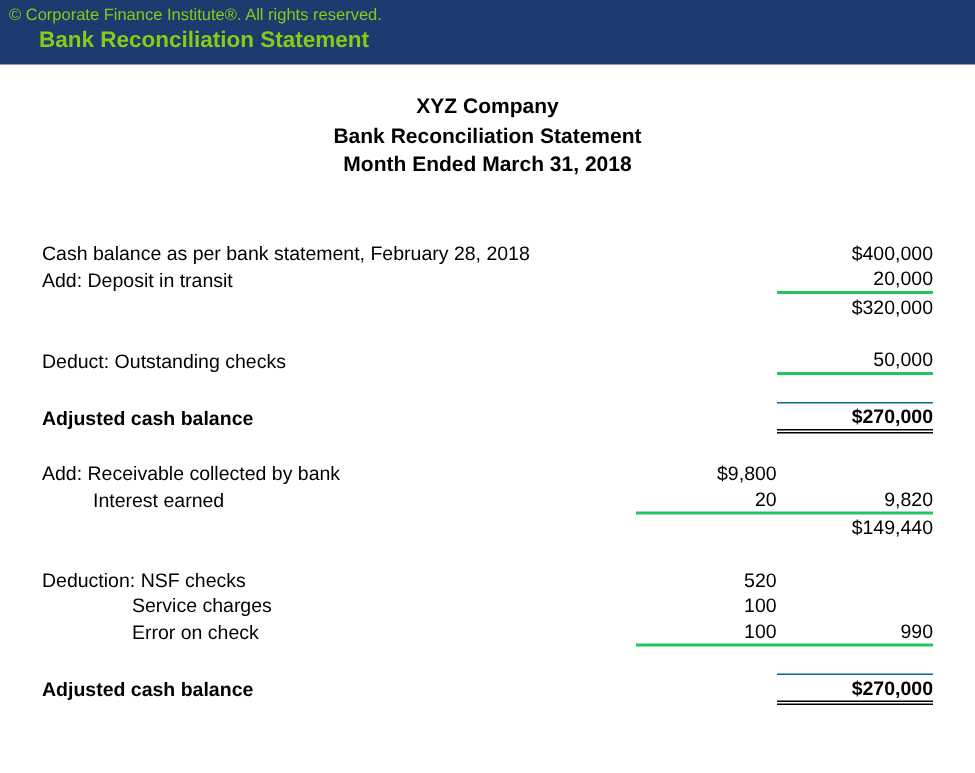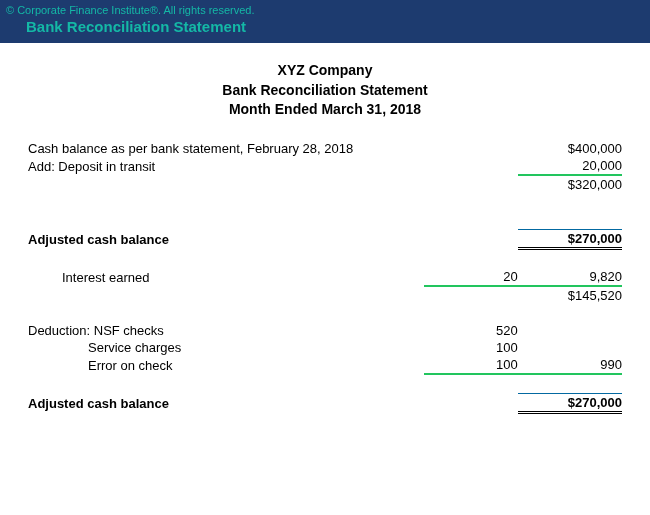--- a/index.html
+++ b/index.html
@@ -6,41 +6,41 @@
     margin: 0;
     padding: 0;
     font-family: Arial, Helvetica, sans-serif;
     font-size: 13px;
     color: #000;
     background: #fff;
     width: 650px;
   }
   .header {
     background: #1d3b6f;
-    color: #14b8a6;
+    color: #84cc16;
     padding: 4px 6px 8px 6px;
   }
   .copyright {
     font-size: 11px;
     margin-bottom: 2px;
   }
   .header-title {
     font-size: 15px;
     font-weight: bold;
     padding-left: 20px;
   }
   .doc {
     padding: 18px 28px 20px 28px;
   }
   .title-block {
     text-align: center;
     font-weight: bold;
     font-size: 14px;
     line-height: 1.4;
-    margin-bottom: 20px;
+    margin-bottom: 40px;
   }
   table.stmt {
     width: 100%;
     border-collapse: collapse;
   }
   table.stmt td {
     padding: 1px 0;
     vertical-align: bottom;
     white-space: nowrap;
   }
@@ -87,45 +87,55 @@
     <tr>
       <td class="label"></td>
       <td class="amt1"></td>
       <td class="amt2">$320,000</td>
     </tr>
     <tr class="spacer">
           <td></td>
           <td></td>
           <td></td>
         </tr>
+    <tr>
+      <td class="label">Deduct:  Outstanding checks</td>
+      <td class="amt1"></td>
+      <td class="amt2 underline">50,000</td>
+    </tr>
     <tr class="spacer">
           <td></td>
           <td></td>
           <td></td>
         </tr>
     <tr>
       <td class="label bold">Adjusted cash balance</td>
       <td class="amt1"></td>
       <td class="amt2 bold dbl-top dbl-bot">$270,000</td>
     </tr>
     <tr class="spacer">
           <td></td>
           <td></td>
           <td></td>
         </tr>
 
     <tr>
+      <td class="label">Add:  Receivable collected by bank</td>
+      <td class="amt1">$9,800</td>
+      <td class="amt2"></td>
+    </tr>
+    <tr>
       <td class="label"><span class="indent1">Interest earned</span></td>
       <td class="amt1 underline">20</td>
       <td class="amt2 underline">9,820</td>
     </tr>
     <tr>
       <td class="label"></td>
       <td class="amt1"></td>
-      <td class="amt2">$145,520</td>
+      <td class="amt2">$149,440</td>
     </tr>
     <tr class="spacer">
           <td></td>
           <td></td>
           <td></td>
         </tr>
     <tr>
       <td class="label">Deduction:  NSF checks</td>
       <td class="amt1">520</td>
       <td class="amt2"></td>

